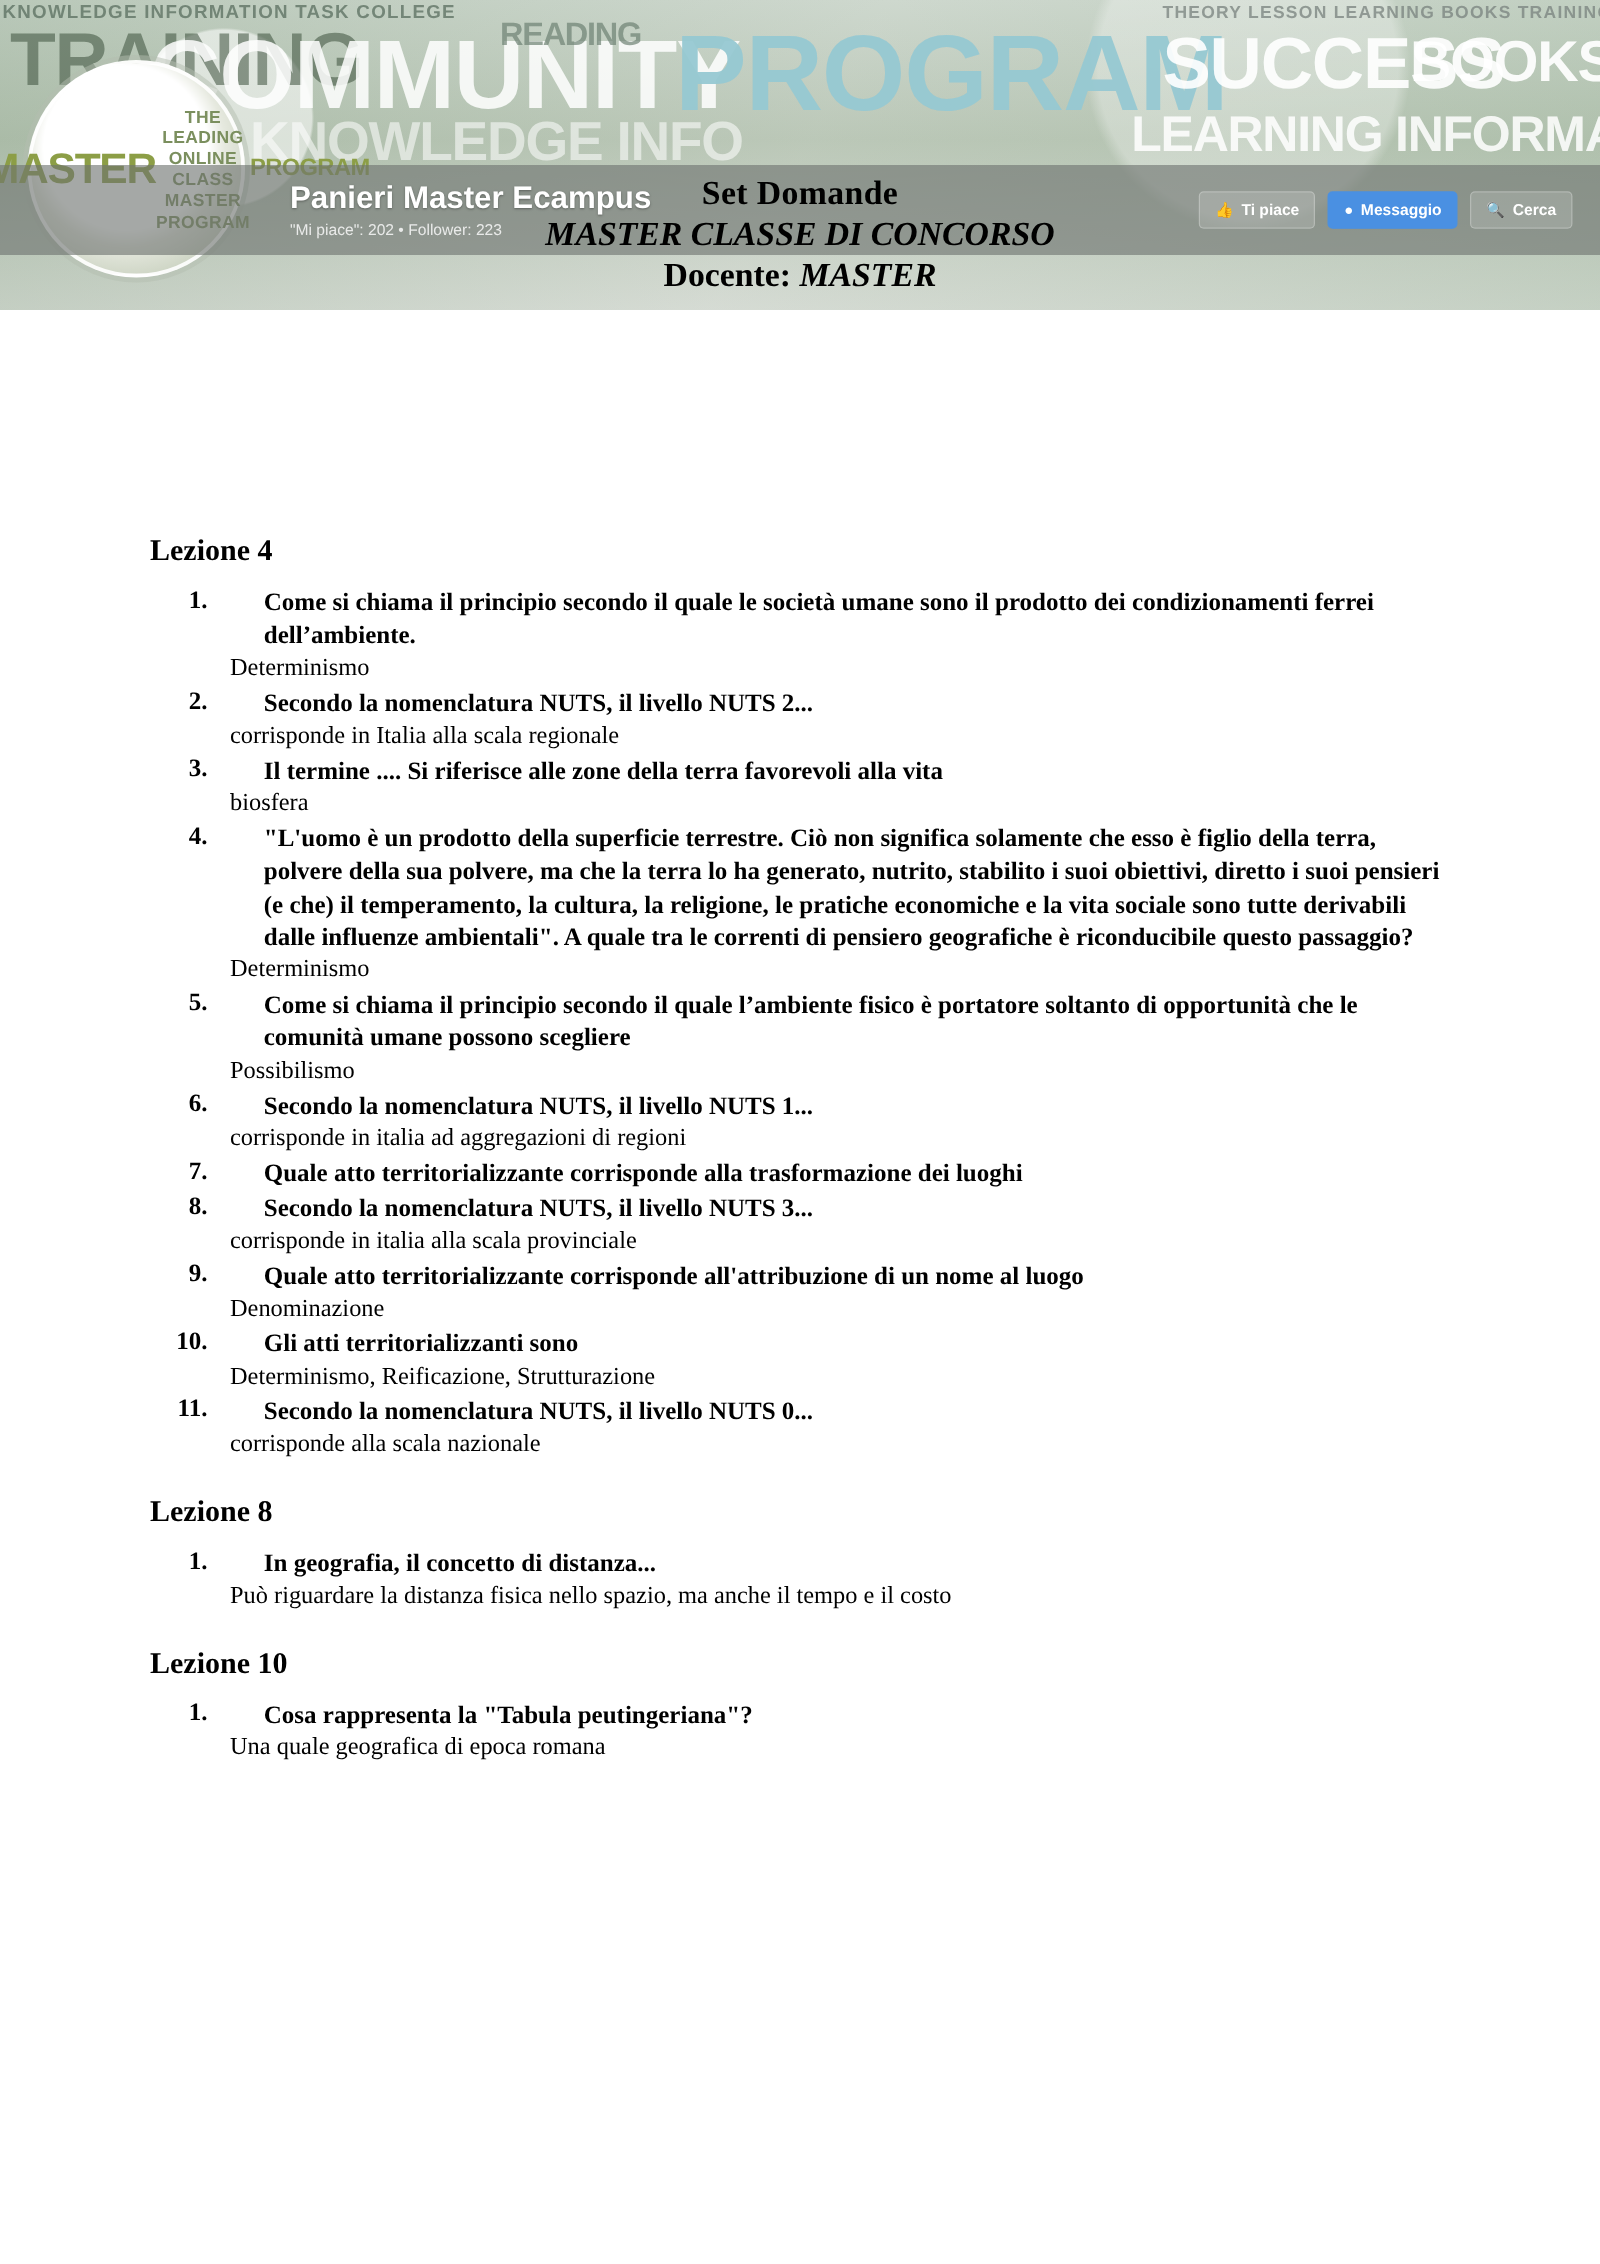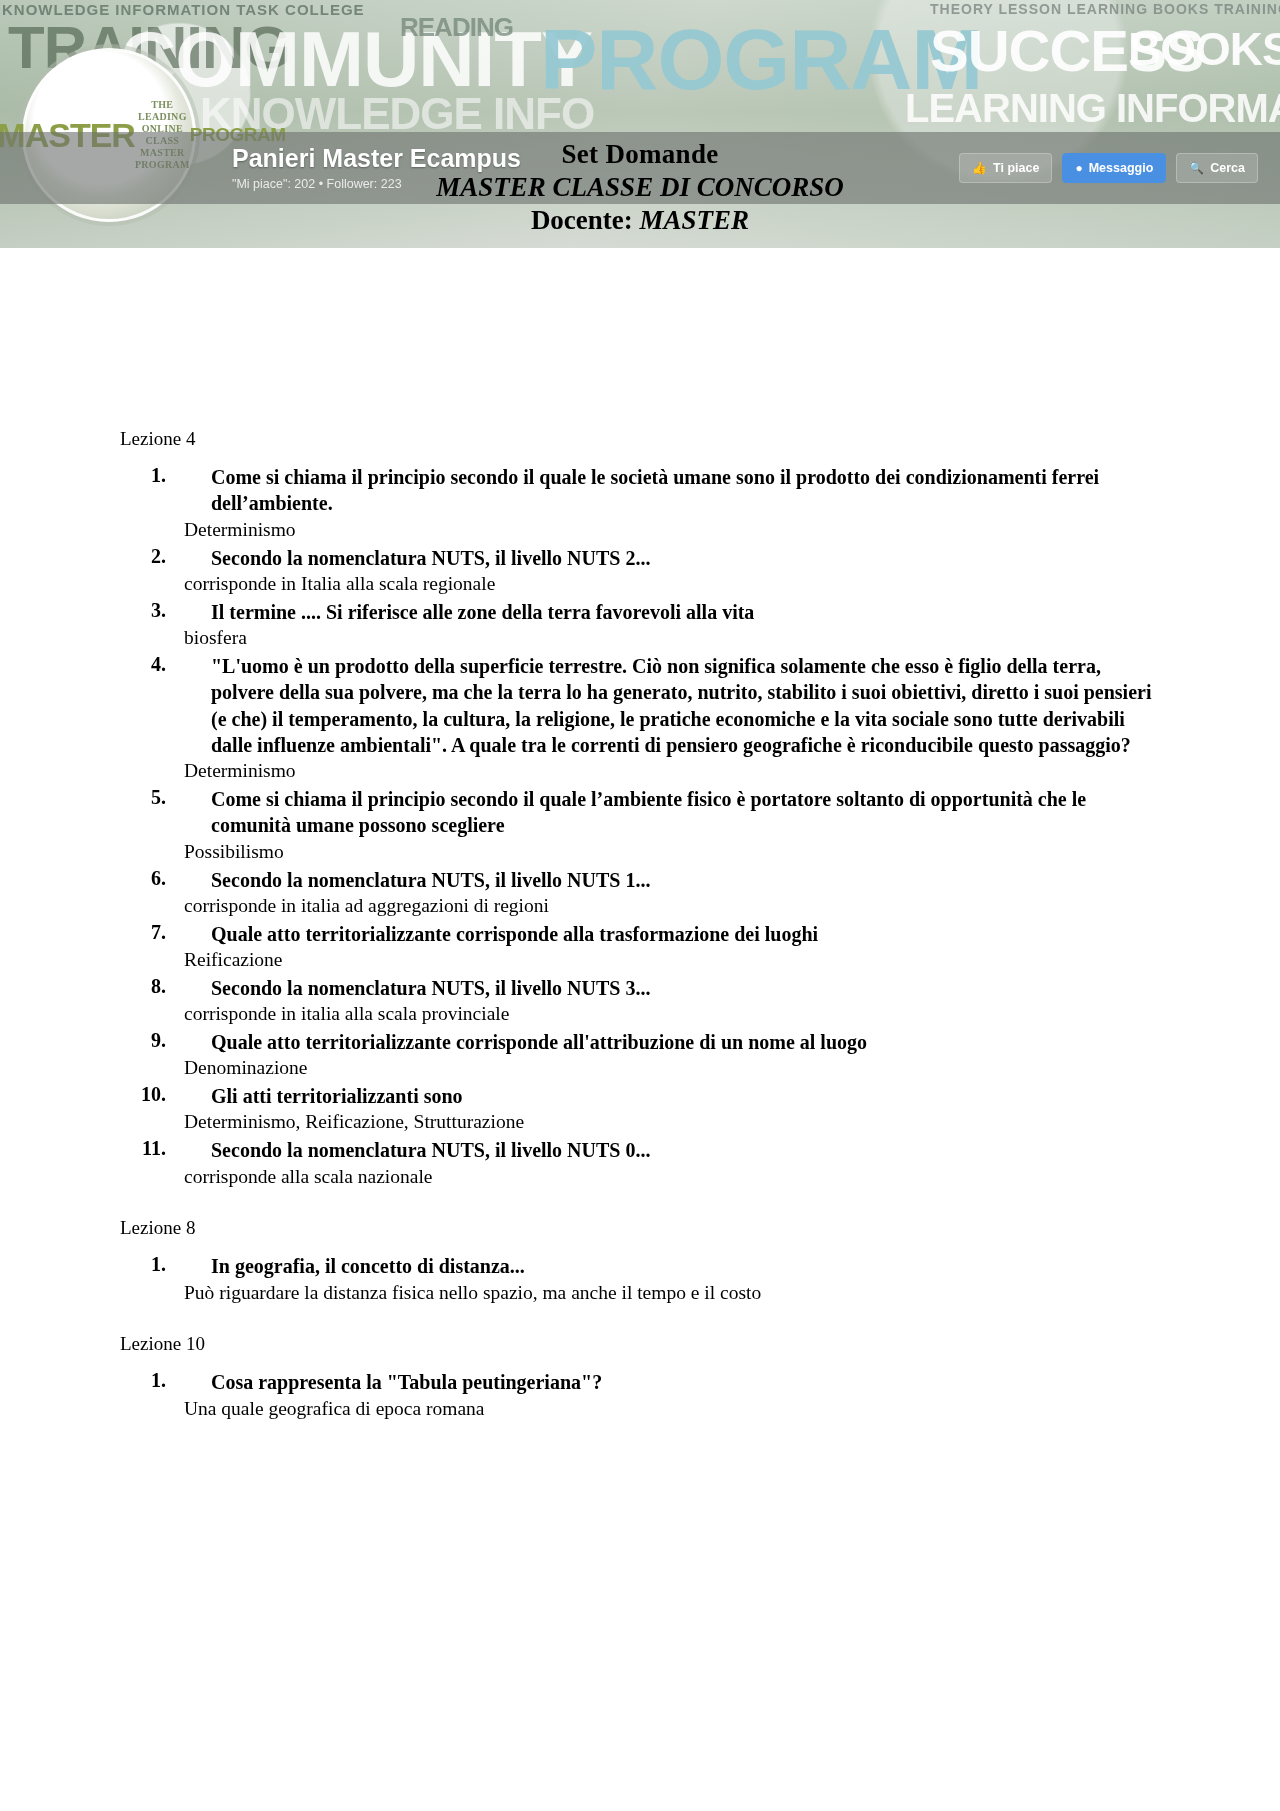--- a/index.html
+++ b/index.html
@@ -91,27 +91,26 @@
     width: 120px;
   }
   .badge-main {
     font-size: 34px;
     font-weight: bold;
     color: #8c9e46;
     letter-spacing: -1px;
     margin: 2px 0;
   }
   .badge-sub {
-    font-size: 10px;
+    font-size: 14px;
     color: #7b8f5e;
     font-weight: bold;
     letter-spacing: 0.3px;
     width: 130px;
     line-height: 1.2;
-    font-family: Liberation Serif, serif;
   }
   .badge-bottom {
     font-size: 19px;
     font-weight: bold;
     color: #8c9e46;
     letter-spacing: -0.5px;
   }
 
   
   .page-bar {
@@ -203,22 +202,22 @@
     font-style: italic;
     font-weight: bold;
   }
 
   
   .content {
     padding: 0 120px 60px 120px;
     margin-top: 180px;
   }
   .lesson-heading {
-    font-size: 19px;
-    font-weight: normal;
+    font-size: 24px;
+    font-weight: bold;
     margin: 0 0 14px 0;
   }
   .lesson-block { margin-bottom: 28px; }
 
   ol.qlist {
     list-style: none;
     margin: 0;
     padding: 0;
   }
   ol.qlist > li {
@@ -334,21 +333,20 @@
           <div class="qans">Possibilismo</div>
         </li>
         <li>
           <span class="qnum">6.</span>
           <div class="qtext">Secondo la nomenclatura NUTS, il livello NUTS 1...</div>
           <div class="qans">corrisponde in italia ad aggregazioni di regioni</div>
         </li>
         <li>
           <span class="qnum">7.</span>
           <div class="qtext">Quale atto territorializzante corrisponde alla trasformazione dei luoghi</div>
-          <div class="qans">Reificazione</div>
         </li>
         <li>
           <span class="qnum">8.</span>
           <div class="qtext">Secondo la nomenclatura NUTS, il livello NUTS 3...</div>
           <div class="qans">corrisponde in italia alla scala provinciale</div>
         </li>
         <li>
           <span class="qnum">9.</span>
           <div class="qtext">Quale atto territorializzante corrisponde all'attribuzione di un nome al luogo</div>
           <div class="qans">Denominazione</div>

